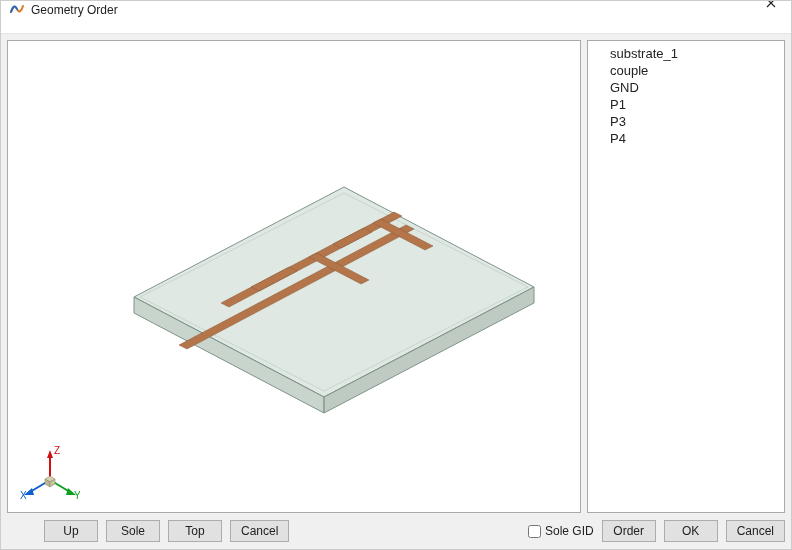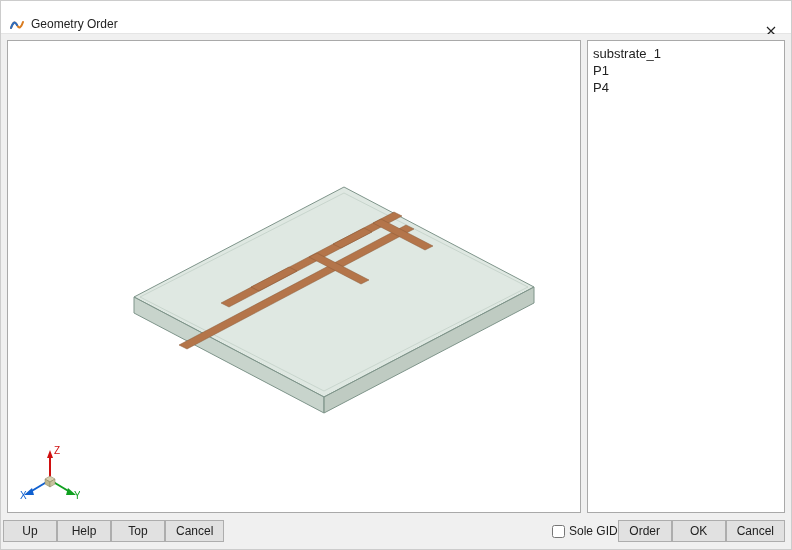--- a/index.html
+++ b/index.html
@@ -13,21 +13,21 @@
       flex-direction: column;
       border: 1px solid #ccc;
       overflow: hidden;
     }
     
     .titlebar {
       height: 28px;
       background: #fff;
       border-bottom: 1px solid #e5e5e5;
       display: flex;
-      align-items: flex-start;
+      align-items: flex-end;
       padding: 16px 8px;
     }
     .titlebar .logo {
       width: 16px; height: 16px;
       margin-right: 6px;
       display: inline-block;
     }
     .titlebar .title {
       flex: 1;
       color: #222;
@@ -66,39 +66,41 @@
     .viewport svg.model {
       position: absolute;
       left: 50%; top: 50%;
       transform: translate(-50%, -50%);
     }
 
     .listpanel {
       width: 198px;
       background: #fff;
       border: 1px solid #a9a9a9;
-      padding: 4px 3px;
+      padding: 4px 20px;
       overflow-y: auto;
     }
     .list-item {
       font-size: 13px;
       color: #222;
       padding: 0px 2px;
       line-height: 17px;
       cursor: default;
       user-select: none;
     }
 
     
     .bottombar {
       height: 30px;
       display: flex;
       align-items: center;
-      padding: 0 6px 6px 2px;
+      padding: 0 6px 6px 8px;
+      gap: 8px;
       background: #f0f0f0;
+      margin-left: 35px;
     }
     .bottombar .spacer { flex: 1; }
     button.winbtn {
       min-width: 54px;
       height: 22px;
       padding: 0 10px;
       background: #e1e1e1;
       border: 1px solid #adadad;
       font-size: 12px;
       color: #222;
@@ -177,28 +179,31 @@
         <polygon points="0,-4 -5,-1 0,2 5,-1" fill="#d6d0b0" stroke="#8a8460" stroke-width="0.5"></polygon>
         <polygon points="-5,-1 0,2 0,7 -5,4" fill="#bdb790" stroke="#8a8460" stroke-width="0.5"></polygon>
         <polygon points="5,-1 0,2 0,7 5,4" fill="#cac3a0" stroke="#8a8460" stroke-width="0.5"></polygon>
       </g>
     </svg>
   </div>
 
   <div class="listpanel" id="geometry-list">
 
   <div class="list-item">substrate_1</div>
+      <div class="list-item">couple</div>
+      <div class="list-item">GND</div>
       <div class="list-item">P1</div>
+      <div class="list-item">P3</div>
       <div class="list-item">P4</div>
     </div>
 </div>
 
 <div class="bottombar">
   <button class="winbtn">Up</button>
-  <button class="winbtn">Help</button>
+  <button class="winbtn">Sole</button>
   <button class="winbtn">Top</button>
   <button class="winbtn">Cancel</button>
   <div class="spacer"></div>
   <label class="checkbox-wrap">
     <input type="checkbox" style="">
     <span>Sole GID</span>
   </label>
   <button class="winbtn">Order</button>
   <button class="winbtn">OK</button>
   <button class="winbtn">Cancel</button>

